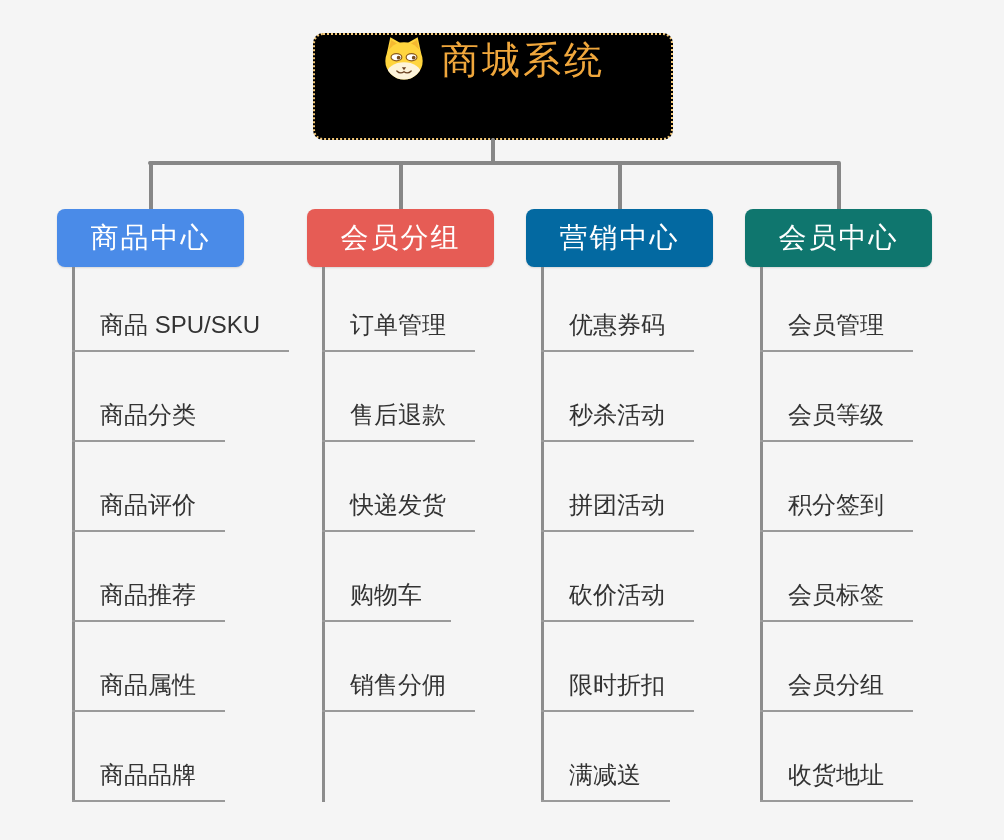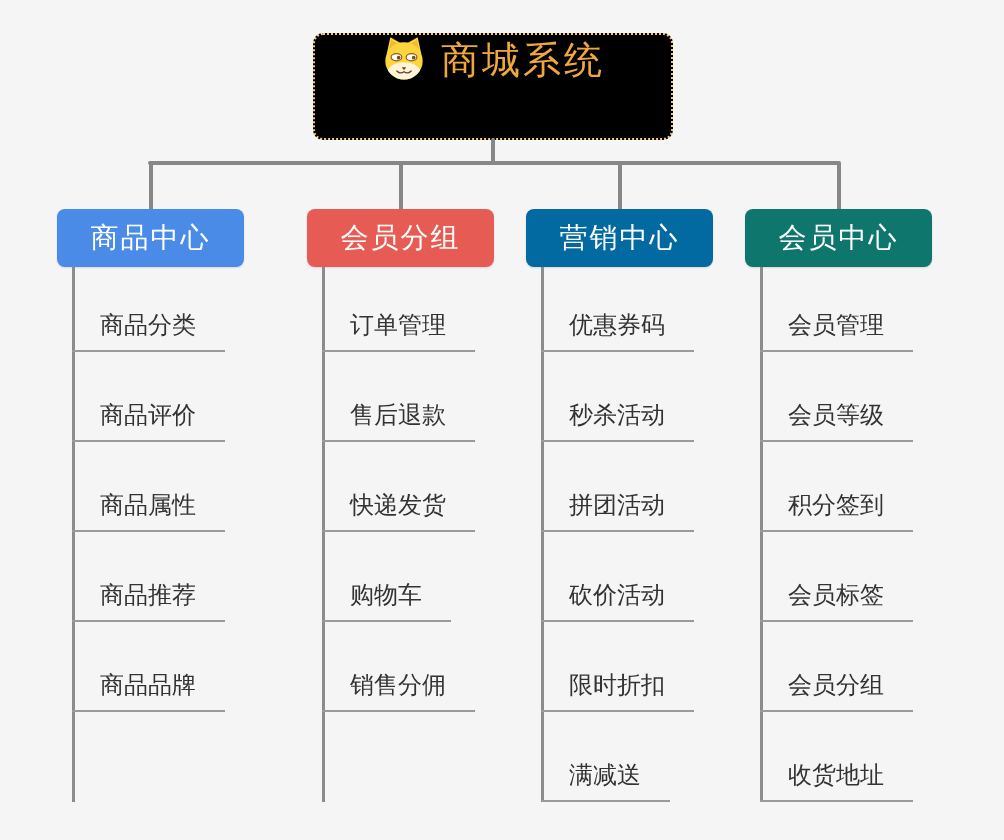--- a/index.html
+++ b/index.html
@@ -130,35 +130,38 @@
 
   <div class="conn h" style="left:148px;top:161px;width:692px;"></div>
 
 <div class="conn v" style="left: 148.5px; top: 161px; height: 50px;"></div>
     <div class="branch" style="left: 57px;">
       <div class="branch-box" style="background: rgb(74, 139, 232); text-align: center;">
         <span class="branch-label">商品中心</span>
       </div>
       <div class="spine" style="height: 535px;"></div>
       <div class="items">
+    <div class="item">
+      <span class="item-label">商品 SPU/SKU</span>
+    </div>
 
     <div class="item">
       <span class="item-label">商品分类</span>
     </div>
 
     <div class="item">
       <span class="item-label">商品评价</span>
     </div>
 
     <div class="item">
+      <span class="item-label">商品推荐</span>
+    </div>
+
+    <div class="item">
       <span class="item-label">商品属性</span>
-    </div>
-
-    <div class="item">
-      <span class="item-label">商品推荐</span>
     </div>
 
     <div class="item">
       <span class="item-label">商品品牌</span>
     </div>
   </div>
     </div>
   <div class="conn v" style="left: 398.5px; top: 161px; height: 50px;"></div>
     <div class="branch" style="left: 307px;">
       <div class="branch-box" style="background: rgb(230, 92, 85);">

